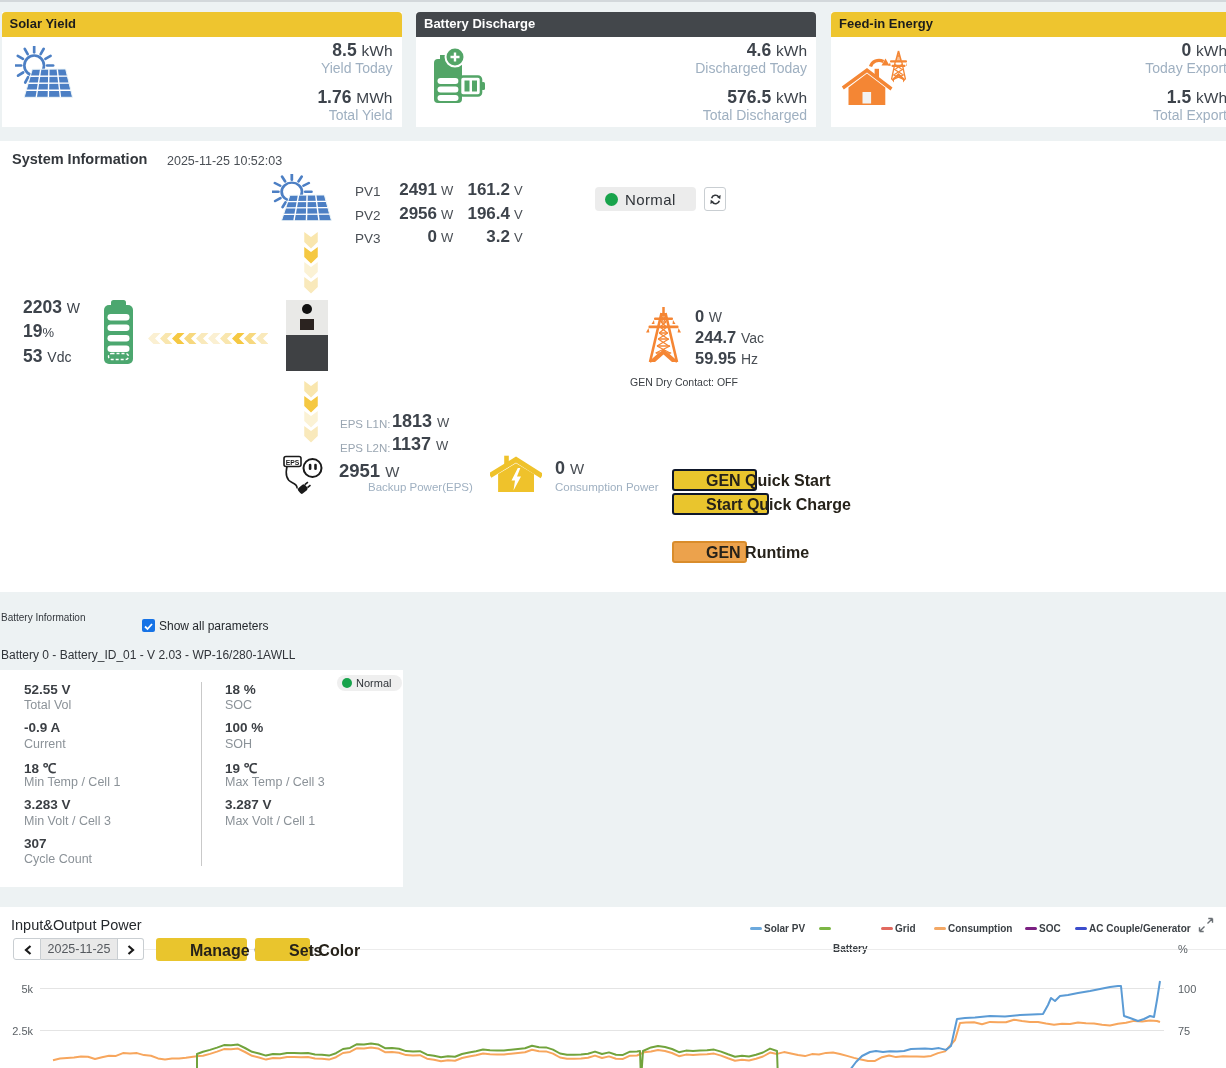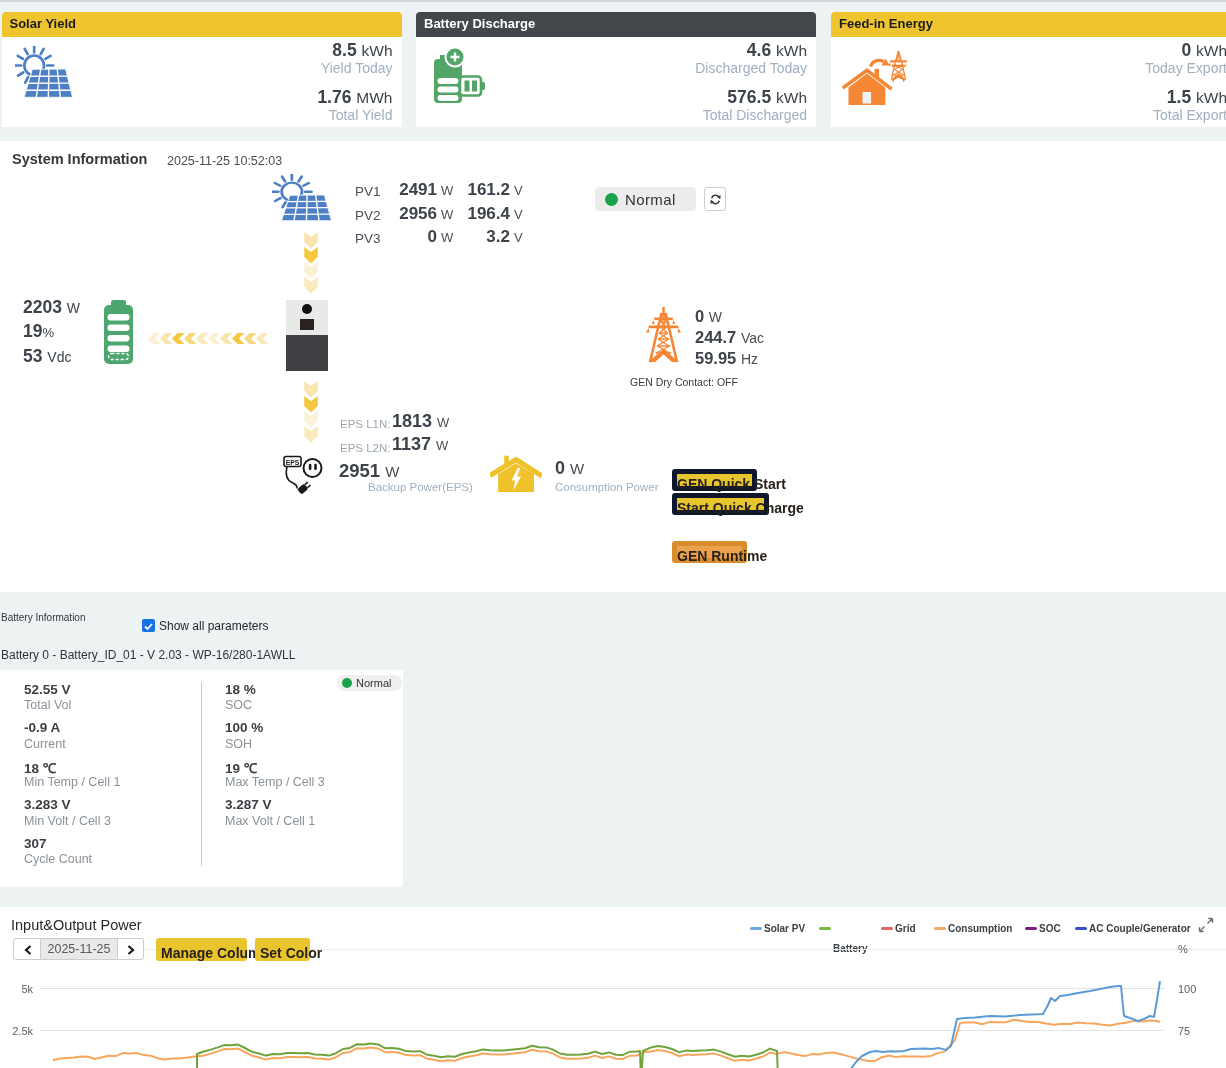--- a/index.html
+++ b/index.html
@@ -8,21 +8,21 @@
 .card { position:absolute; top:12px; height:115px; background:#fff; }
 .card-h { height:24.5px; border-radius:4px 4px 0 0; font-size:13px; font-weight:bold; line-height:24.5px; padding-left:8px; }
 .card-h.yellow { background:#eec52f; color:#1c1c1c; }
 .card-h.dark { background:#43474b; color:#fff; }
 .card-vals { position:absolute; top:29px; right:9px; text-align:right; }
 .bigval { font-size:17.5px; font-weight:bold; color:#3d434b; line-height:18px; }
 .bigval .unit { font-weight:normal; font-size:15.5px; }
 .sublab { font-size:14px; color:#9fb0c1; line-height:17px; margin-bottom:10.5px; }
 .graybg { background:#edf2f3; }
 .u { font-weight:normal; color:#4a4f55; }
-.btn-y { position:absolute; background:#e9c52d; border:5px solid #0f172a; border-radius:3px; font-size:14px; font-weight:bold; color:#26221a; text-align:center; line-height:20px; height:22px; white-space:nowrap; }
+.btn-y { position:absolute; background:#e9c52d; border:2px solid #0f172a; border-radius:3px; font-size:16px; font-weight:bold; color:#26221a; text-align:center; line-height:20px; height:22px; white-space:nowrap;padding-left:32px; }
 </style>
 </head>
 <body>
 <div class="abs" style="left:0;top:0;width:1226px;height:2px;background:#d3d8db;"></div>
 <div class="abs graybg" style="left:0;top:2px;width:1226px;height:10px;"></div>
 <div class="abs graybg" style="left:0;top:12px;width:1226px;height:129px;"></div>
 
 <div class="card" style="left:1.5px;width:400px;">
   <div class="card-h yellow">Solar Yield</div>
   <div class="abs" style="left:13px;top:34px;"><svg width="59" height="55" viewBox="0 0 60 55" preserveAspectRatio="none">

